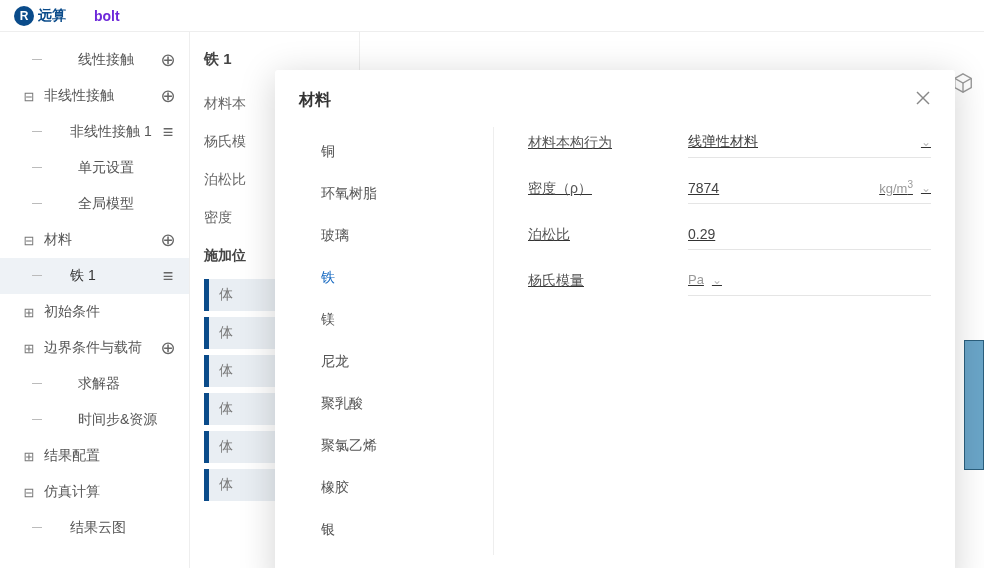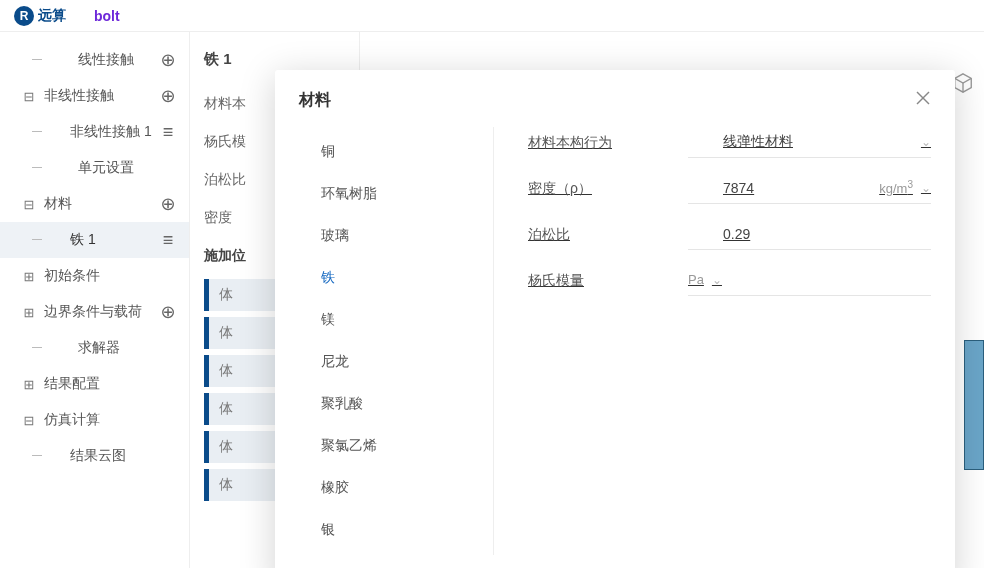--- a/index.html
+++ b/index.html
@@ -246,21 +246,21 @@
   .fval {
     flex: 1;
     display: flex;
     align-items: center;
     border-bottom: 1px solid #e5e5e5;
     height: 30px;
     color: #444;
     font-size: 14px;
     padding-bottom: 2px;
   }
-  .fval .txt { flex: 1; margin-left: 35px; }
+  .fval .txt { flex: 1; }
   .unit {
     color: #999;
     font-size: 13px;
     margin-right: 8px;
   }
   .sup { font-size: 10px; vertical-align: super; }
   .caret {
     color: #bbb;
     font-size: 12px;
   }
@@ -298,20 +298,24 @@
       </div>
       <div class="tree-item l2 tree-line">
         <span class="exp"></span>
         <span class="lbl">非线性接触 1</span>
         <span class="tree-right">≡</span>
       </div>
       <div class="tree-item l1 tree-line">
         <span class="exp"></span>
         <span class="lbl">单元设置</span>
       </div>
+      <div class="tree-item l1 tree-line">
+        <span class="exp"></span>
+        <span class="lbl">全局模型</span>
+      </div>
       <div class="tree-item l0">
         <span class="exp">⊟</span>
         <span class="lbl">材料</span>
         <span class="tree-right">⊕</span>
       </div>
       <div class="tree-item l2 tree-line active">
         <span class="exp"></span>
         <span class="lbl">铁 1</span>
         <span class="tree-right">≡</span>
       </div>
@@ -320,20 +324,24 @@
         <span class="lbl">初始条件</span>
       </div>
       <div class="tree-item l0">
         <span class="exp">⊞</span>
         <span class="lbl">边界条件与载荷</span>
         <span class="tree-right">⊕</span>
       </div>
       <div class="tree-item l1 tree-line">
         <span class="exp"></span>
         <span class="lbl">求解器</span>
+      </div>
+      <div class="tree-item l1 tree-line">
+        <span class="exp"></span>
+        <span class="lbl">时间步&amp;资源</span>
       </div>
       <div class="tree-item l0">
         <span class="exp">⊞</span>
         <span class="lbl">结果配置</span>
       </div>
       <div class="tree-item l0">
         <span class="exp">⊟</span>
         <span class="lbl">仿真计算</span>
       </div>
       <div class="tree-item l2 tree-line">

